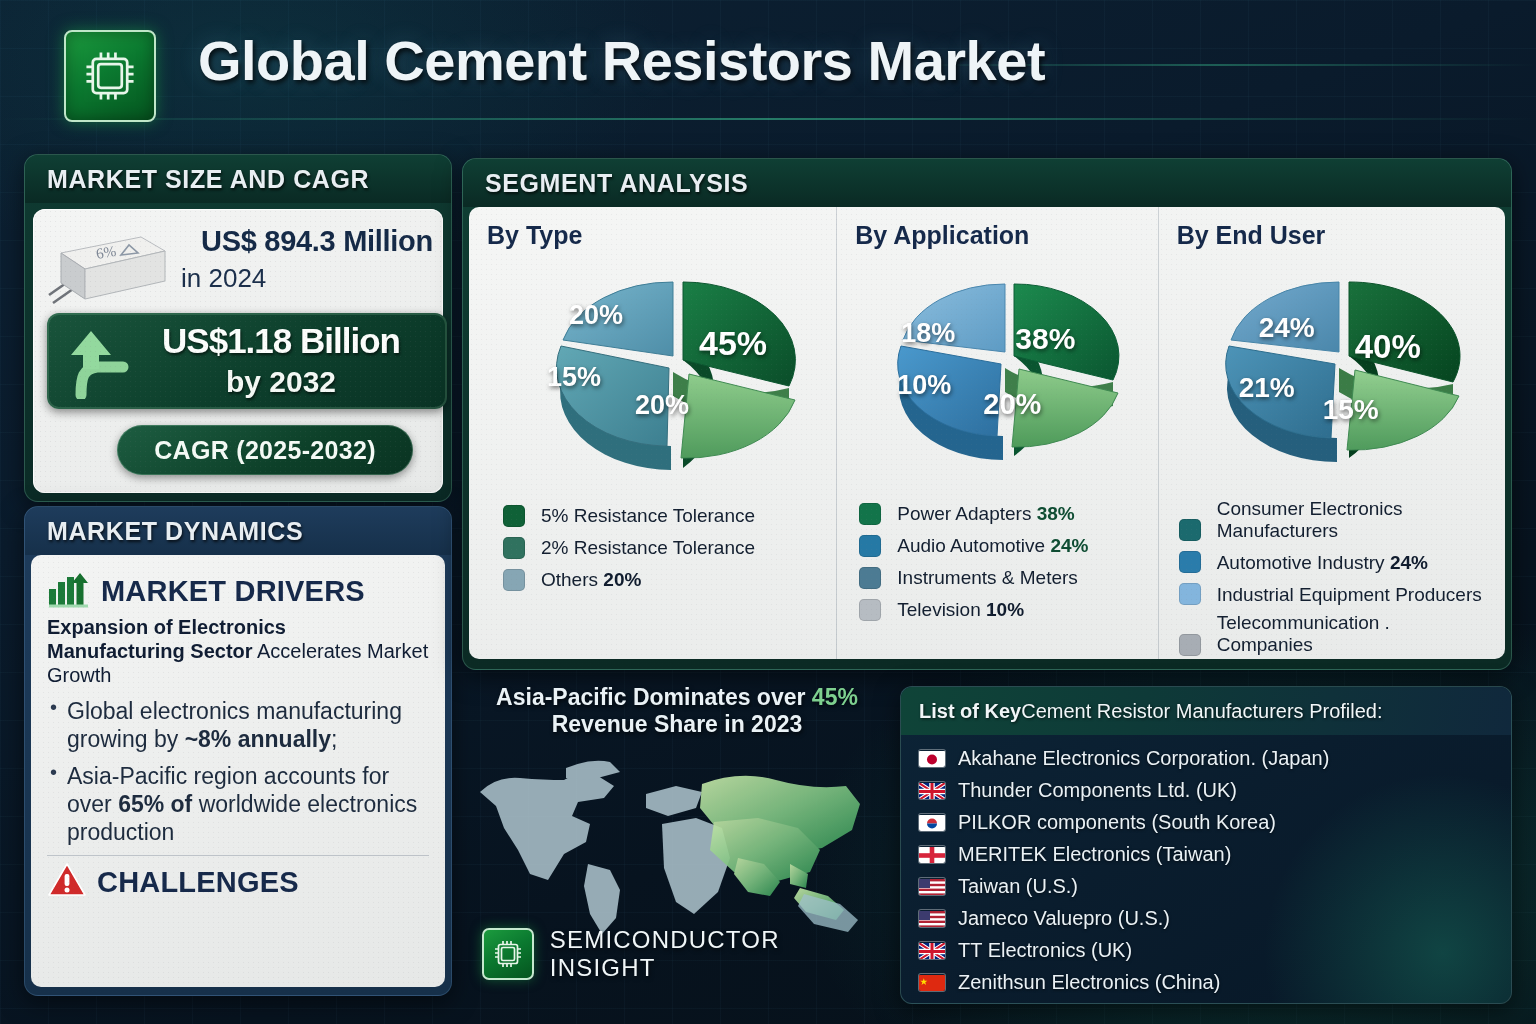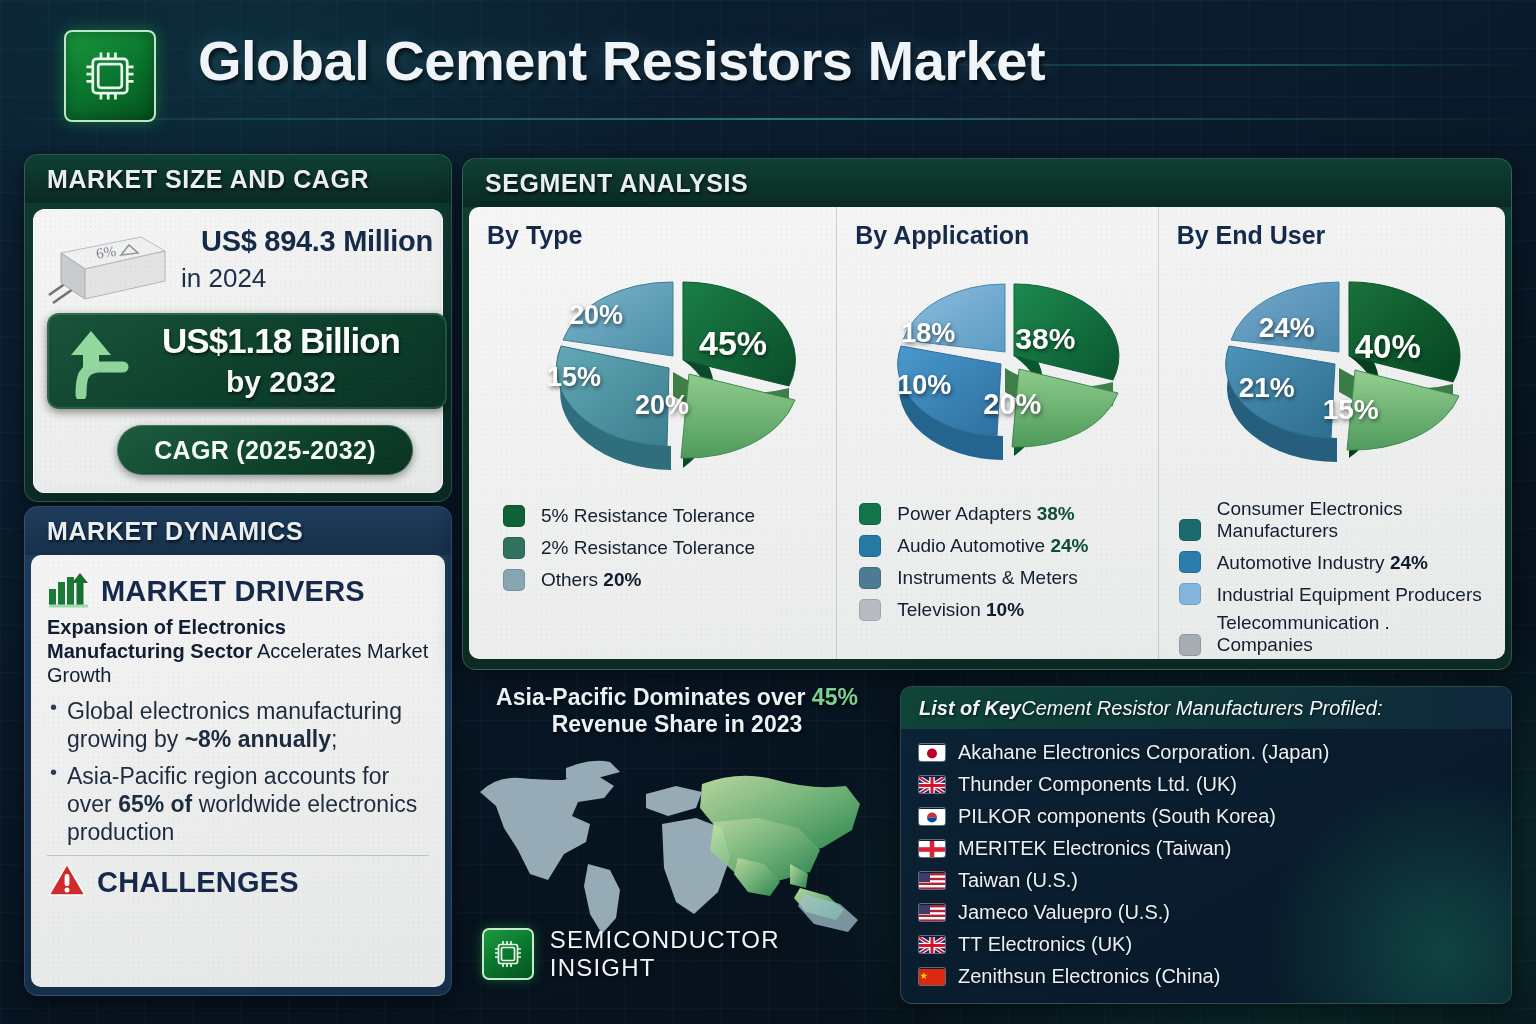--- a/index.html
+++ b/index.html
@@ -135,23 +135,23 @@
   .brand-text{ font-size:24px; letter-spacing:1.2px; color:#f0f6f8;
     text-shadow:1px 2px 4px rgba(0,0,0,.6); }
 
   
   #mfr-card{ position:absolute; left:900px; top:686px; width:612px; height:318px; border-radius:12px;
     overflow:hidden; border:1px solid rgba(130,200,180,.28);
     background:linear-gradient(150deg,#0c2437 0%,#0a1d2e 45%,#071726 100%);
     box-shadow:0 6px 24px rgba(0,0,0,.55); }
   #mfr-card::before{ content:""; position:absolute; right:-60px; bottom:-70px; width:320px; height:300px;
     background:radial-gradient(circle at 60% 60%, rgba(36,170,130,.30), rgba(0,0,0,0) 68%); }
-  .mfr-head{ position:relative; height:42px; display:flex; align-items:center; padding:0 18px;
+  .mfr-head{ position:relative; height:48px; display:flex; align-items:center; padding:0 18px;
     background:linear-gradient(100deg,#0f4438,#0e3a38 40%,#10283c 100%);
-    font-size:20px; color:#f1f6f8; text-shadow:1px 1px 3px rgba(0,0,0,.7);font-style:italic; }
+    font-size:20px; color:#f1f6f8; text-shadow:1px 1px 3px rgba(0,0,0,.7); }
   .mfr-head b{ font-weight:bold; }
   ul.mfr-list{ position:relative; list-style:none; padding:12px 18px 0; }
   ul.mfr-list li{ display:flex; align-items:center; gap:13px; margin-bottom:9px;
     font-size:20px; color:#eaf1f5; text-shadow:0 1px 3px rgba(0,0,0,.6); }
   .flag{ width:26px; height:17px; flex:none; border-radius:2px; box-shadow:0 0 0 1px rgba(255,255,255,.35); overflow:hidden; }
 </style>
 </head>
 <body>
 
 <div class="stage">

